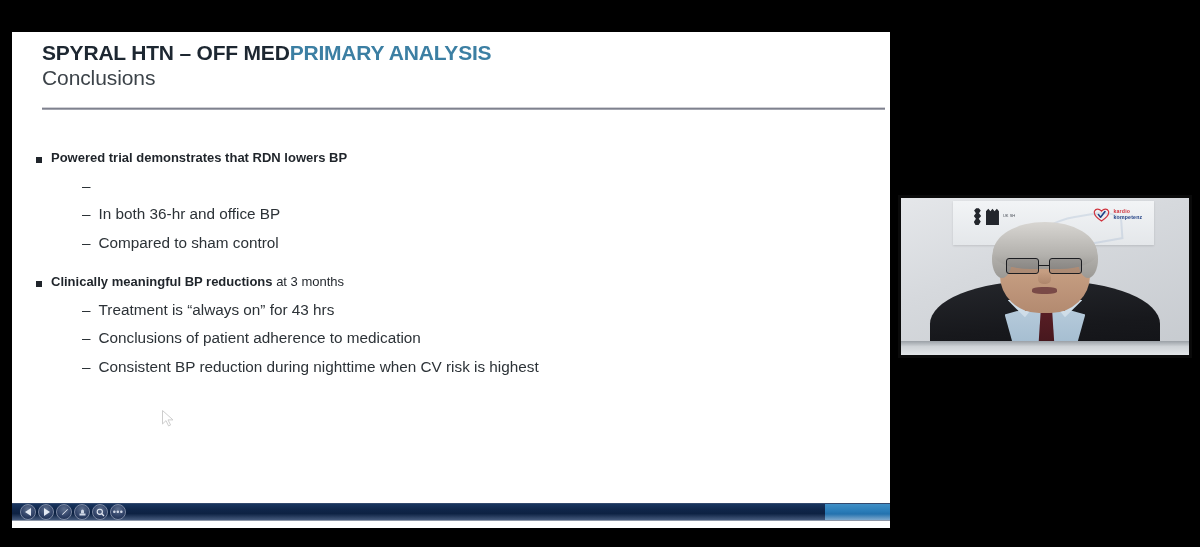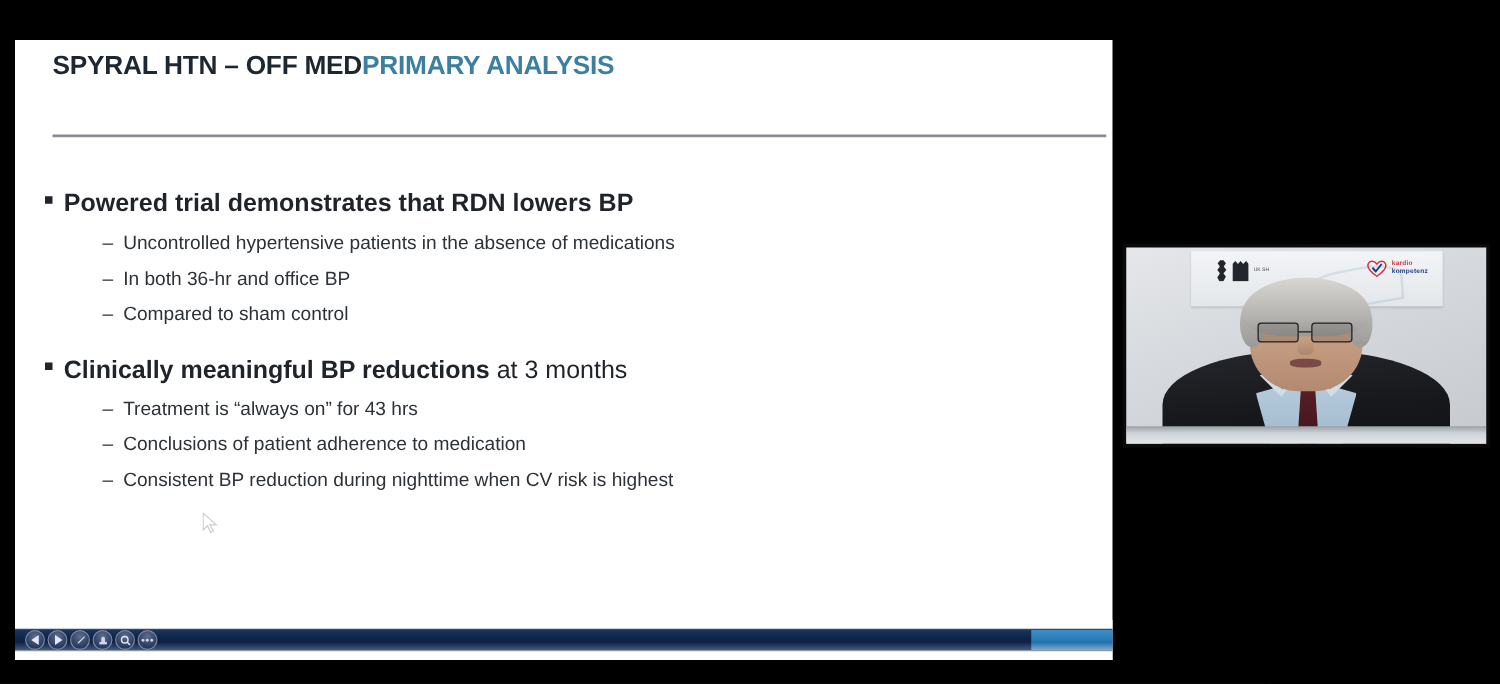--- a/index.html
+++ b/index.html
@@ -35,21 +35,21 @@
     background: linear-gradient(to bottom, #ffffff 0%, #9a9ba6 35%, #6d707e 60%, #c9cad2 100%);
   }
 
   
   .content { position: absolute; left: 24px; top: 118px; right: 20px; }
   .group { margin-bottom: 21px; }
   .group:last-child { margin-bottom: 0; }
 
   .lvl1 {
     display: flex; align-items: flex-start;
-    font-size: 20px; color: #1f242a; line-height: 1.3;
+    font-size: 13px; color: #1f242a; line-height: 1.3;
     margin-bottom: 9px;
   }
   .sq {
     width: 6px; height: 6px; background: #20252b; flex: 0 0 auto;
     margin: 7px 9px 0 0;
   }
   .lvl1 .strong { font-weight: bold; }
   .lvl1 .plain  { font-weight: normal; }
 
   .lvl2 {
@@ -217,33 +217,33 @@
 </head>
 <body>
 
 <div id="stage">
 
   <div id="slide">
     <div id="slide-body">
 
       <div class="title-block">
         <div class="title-line1"><span class="t-dark">SPYRAL HTN – OFF MED</span><span class="t-blue">PRIMARY ANALYSIS</span></div>
+        <div class="title-line2">Conclusions</div>
       </div>
       <div class="title-rule"></div>
 
       <div class="content">
 
         <div class="group">
           <div class="lvl1">
             <span class="sq"></span>
             <span><span class="strong">Powered trial demonstrates that RDN lowers BP</span><span class="plain"></span></span>
           </div>
           <div class="lvl2">
             <span class="dash">–</span>
-            <span>Uncontrolled hypertensive patients in the absence of medications</span>
           </div>
           <div class="lvl2">
             <span class="dash">–</span>
             <span>In both 36-hr and office BP</span>
           </div>
           <div class="lvl2">
             <span class="dash">–</span>
             <span>Compared to sham control</span>
           </div>
         </div>

